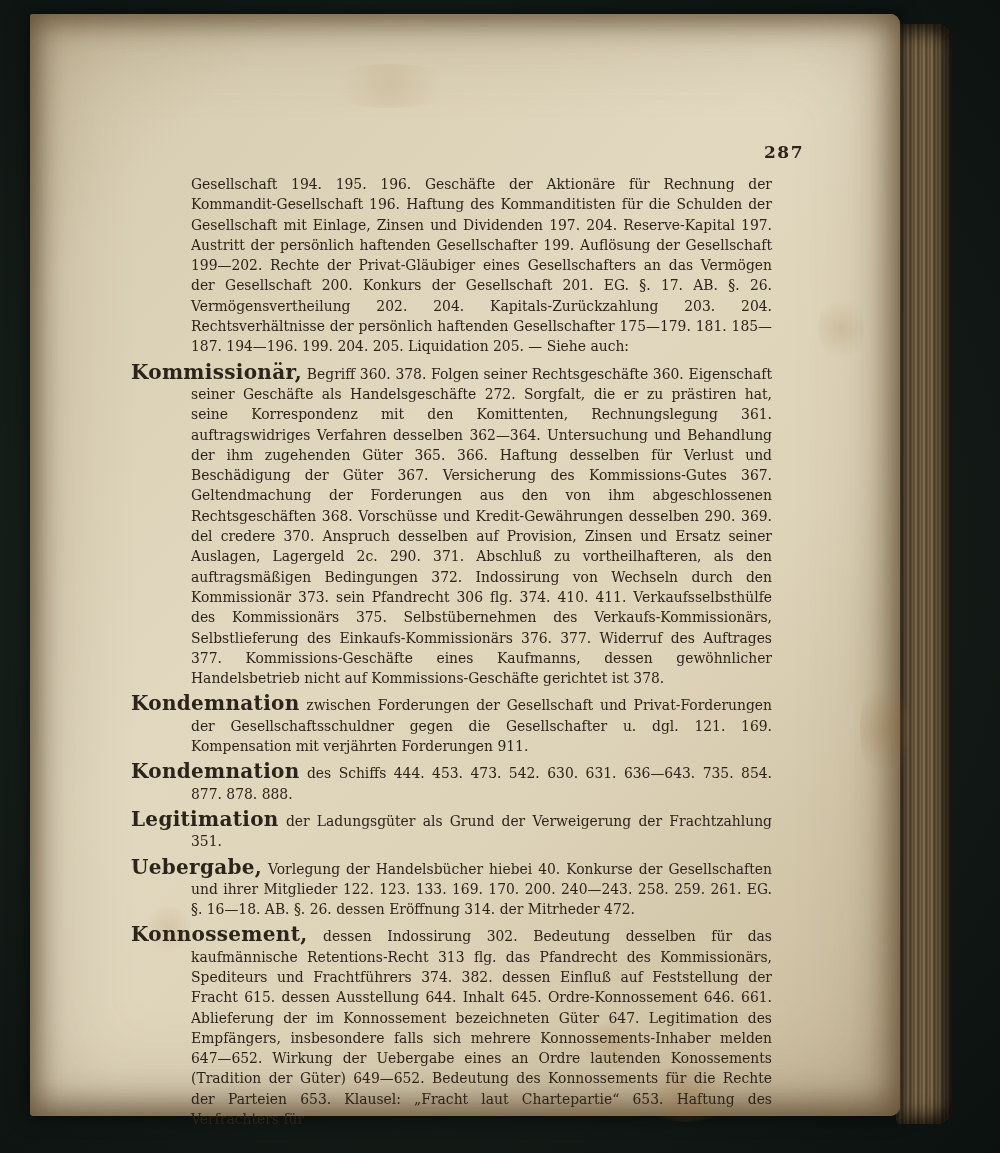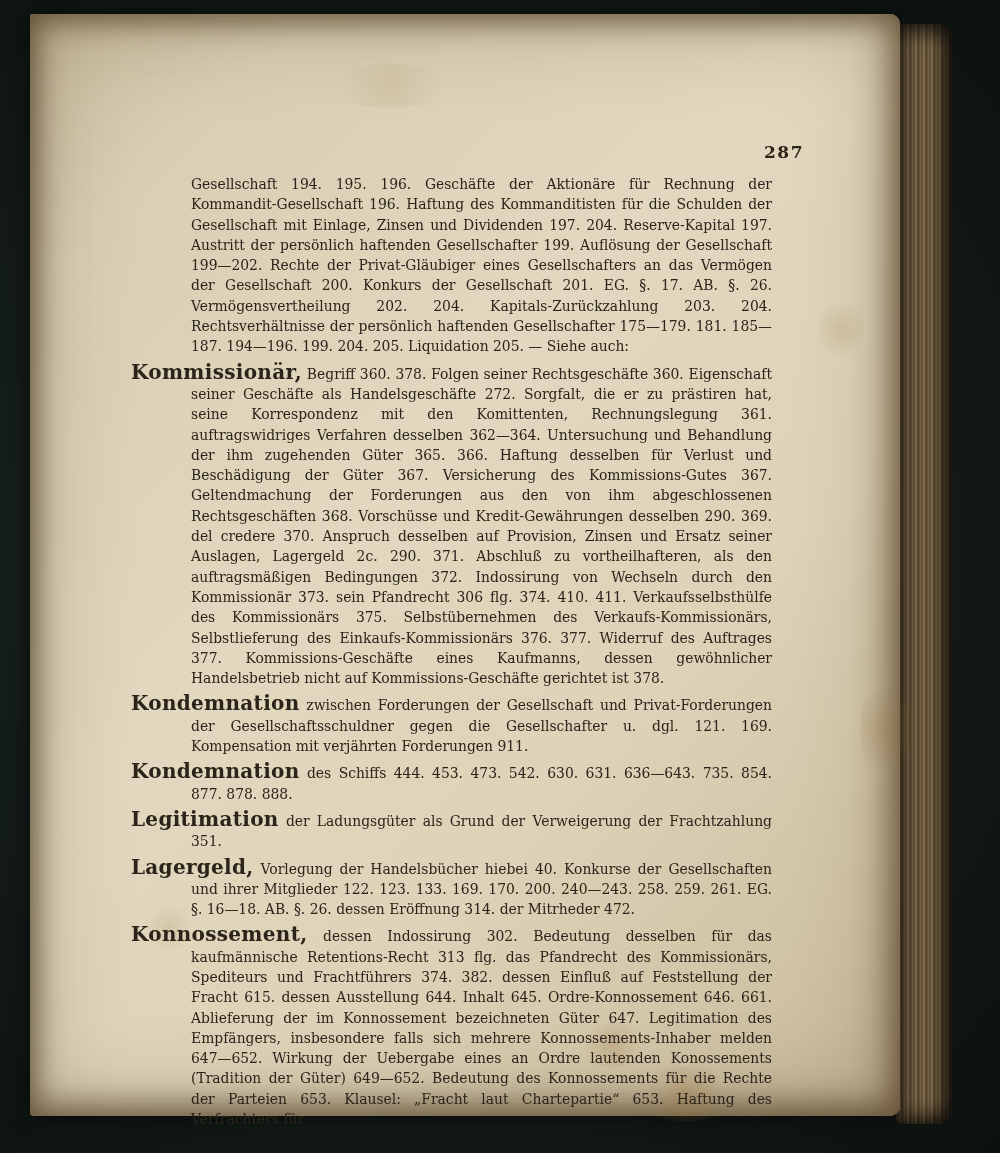--- a/index.html
+++ b/index.html
@@ -85,20 +85,20 @@
       </div>
 
       <p class="entry"><span class="head">Kommissionär,</span> <span>Begriff 360. 378.  Folgen seiner Rechtsgeschäfte 360.  Eigenschaft seiner Geschäfte als Handelsgeschäfte 272.  Sorgfalt, die er zu prästiren hat, seine Korrespondenz mit den Komittenten, Rechnungslegung 361.  auftragswidriges Verfahren desselben 362—364.  Untersuchung und Behandlung der ihm zugehenden Güter 365. 366.  Haftung desselben für Verlust und Beschädigung der Güter 367.  Versicherung des Kommissions-Gutes 367.  Geltendmachung der Forderungen aus den von ihm abgeschlossenen Rechtsgeschäften 368.  Vorschüsse und Kredit-Gewährungen desselben 290. 369.  del credere 370.  Anspruch desselben auf Provision, Zinsen und Ersatz seiner Auslagen, Lagergeld 2c. 290. 371.  Abschluß zu vortheilhafteren, als den auftragsmäßigen Bedingungen 372.  Indossirung von Wechseln durch den Kommissionär 373.  sein Pfandrecht 306 flg. 374. 410. 411.  Verkaufsselbsthülfe des Kommissionärs 375.  Selbstübernehmen des Verkaufs-Kommissionärs, Selbstlieferung des Einkaufs-Kommissionärs 376. 377.  Widerruf des Auftrages 377.  Kommissions-Geschäfte eines Kaufmanns, dessen gewöhnlicher Handelsbetrieb nicht auf Kommissions-Geschäfte gerichtet ist 378.</span></p>
 
       <p class="entry"><span class="head">Kondemnation</span> <span>zwischen Forderungen der Gesellschaft und Privat-Forderungen der Gesellschaftsschuldner gegen die Gesellschafter u. dgl. 121. 169.  Kompensation mit verjährten Forderungen 911.</span></p>
 
       <p class="entry"><span class="head">Kondemnation</span> <span>des Schiffs 444. 453. 473. 542. 630. 631. 636—643. 735. 854. 877. 878. 888.</span></p>
 
       <p class="entry"><span class="head">Legitimation</span> <span>der Ladungsgüter als Grund der Verweigerung der Frachtzahlung 351.</span></p>
 
-      <p class="entry"><span class="head">Lagergeld,</span> <span>Vorlegung der Handelsbücher hiebei 40.  Konkurse der Gesellschaften und ihrer Mitglieder 122. 123. 133. 169. 170. 200. 240—243. 258. 259. 261.  EG. §. 16—18.  AB. §. 26.  dessen Eröffnung 314.  der Mitrheder 472.</span></p>
+      <p class="entry"><span class="head">Uebergabe,</span> <span>Vorlegung der Handelsbücher hiebei 40.  Konkurse der Gesellschaften und ihrer Mitglieder 122. 123. 133. 169. 170. 200. 240—243. 258. 259. 261.  EG. §. 16—18.  AB. §. 26.  dessen Eröffnung 314.  der Mitrheder 472.</span></p>
 
       <p class="entry"><span class="head">Konnossement,</span> <span>dessen Indossirung 302.  Bedeutung desselben für das kaufmännische Retentions-Recht 313 flg.  das Pfandrecht des Kommissionärs, Spediteurs und Frachtführers 374. 382.  dessen Einfluß auf Feststellung der Fracht 615.  dessen Ausstellung 644.  Inhalt 645.  Ordre-Konnossement 646. 661.  Ablieferung der im Konnossement bezeichneten Güter 647.  Legitimation des Empfängers, insbesondere falls sich mehrere Konnossements-Inhaber melden 647—652.  Wirkung der Uebergabe eines an Ordre lautenden Konossements (Tradition der Güter) 649—652.  Bedeutung des Konnossements für die Rechte der Parteien 653.  Klausel: „Fracht laut Chartepartie“ 653.  Haftung des Verfrachters für</span></p>
 
     </div>
   </div>
 
 </div>
 
 </body></html>

